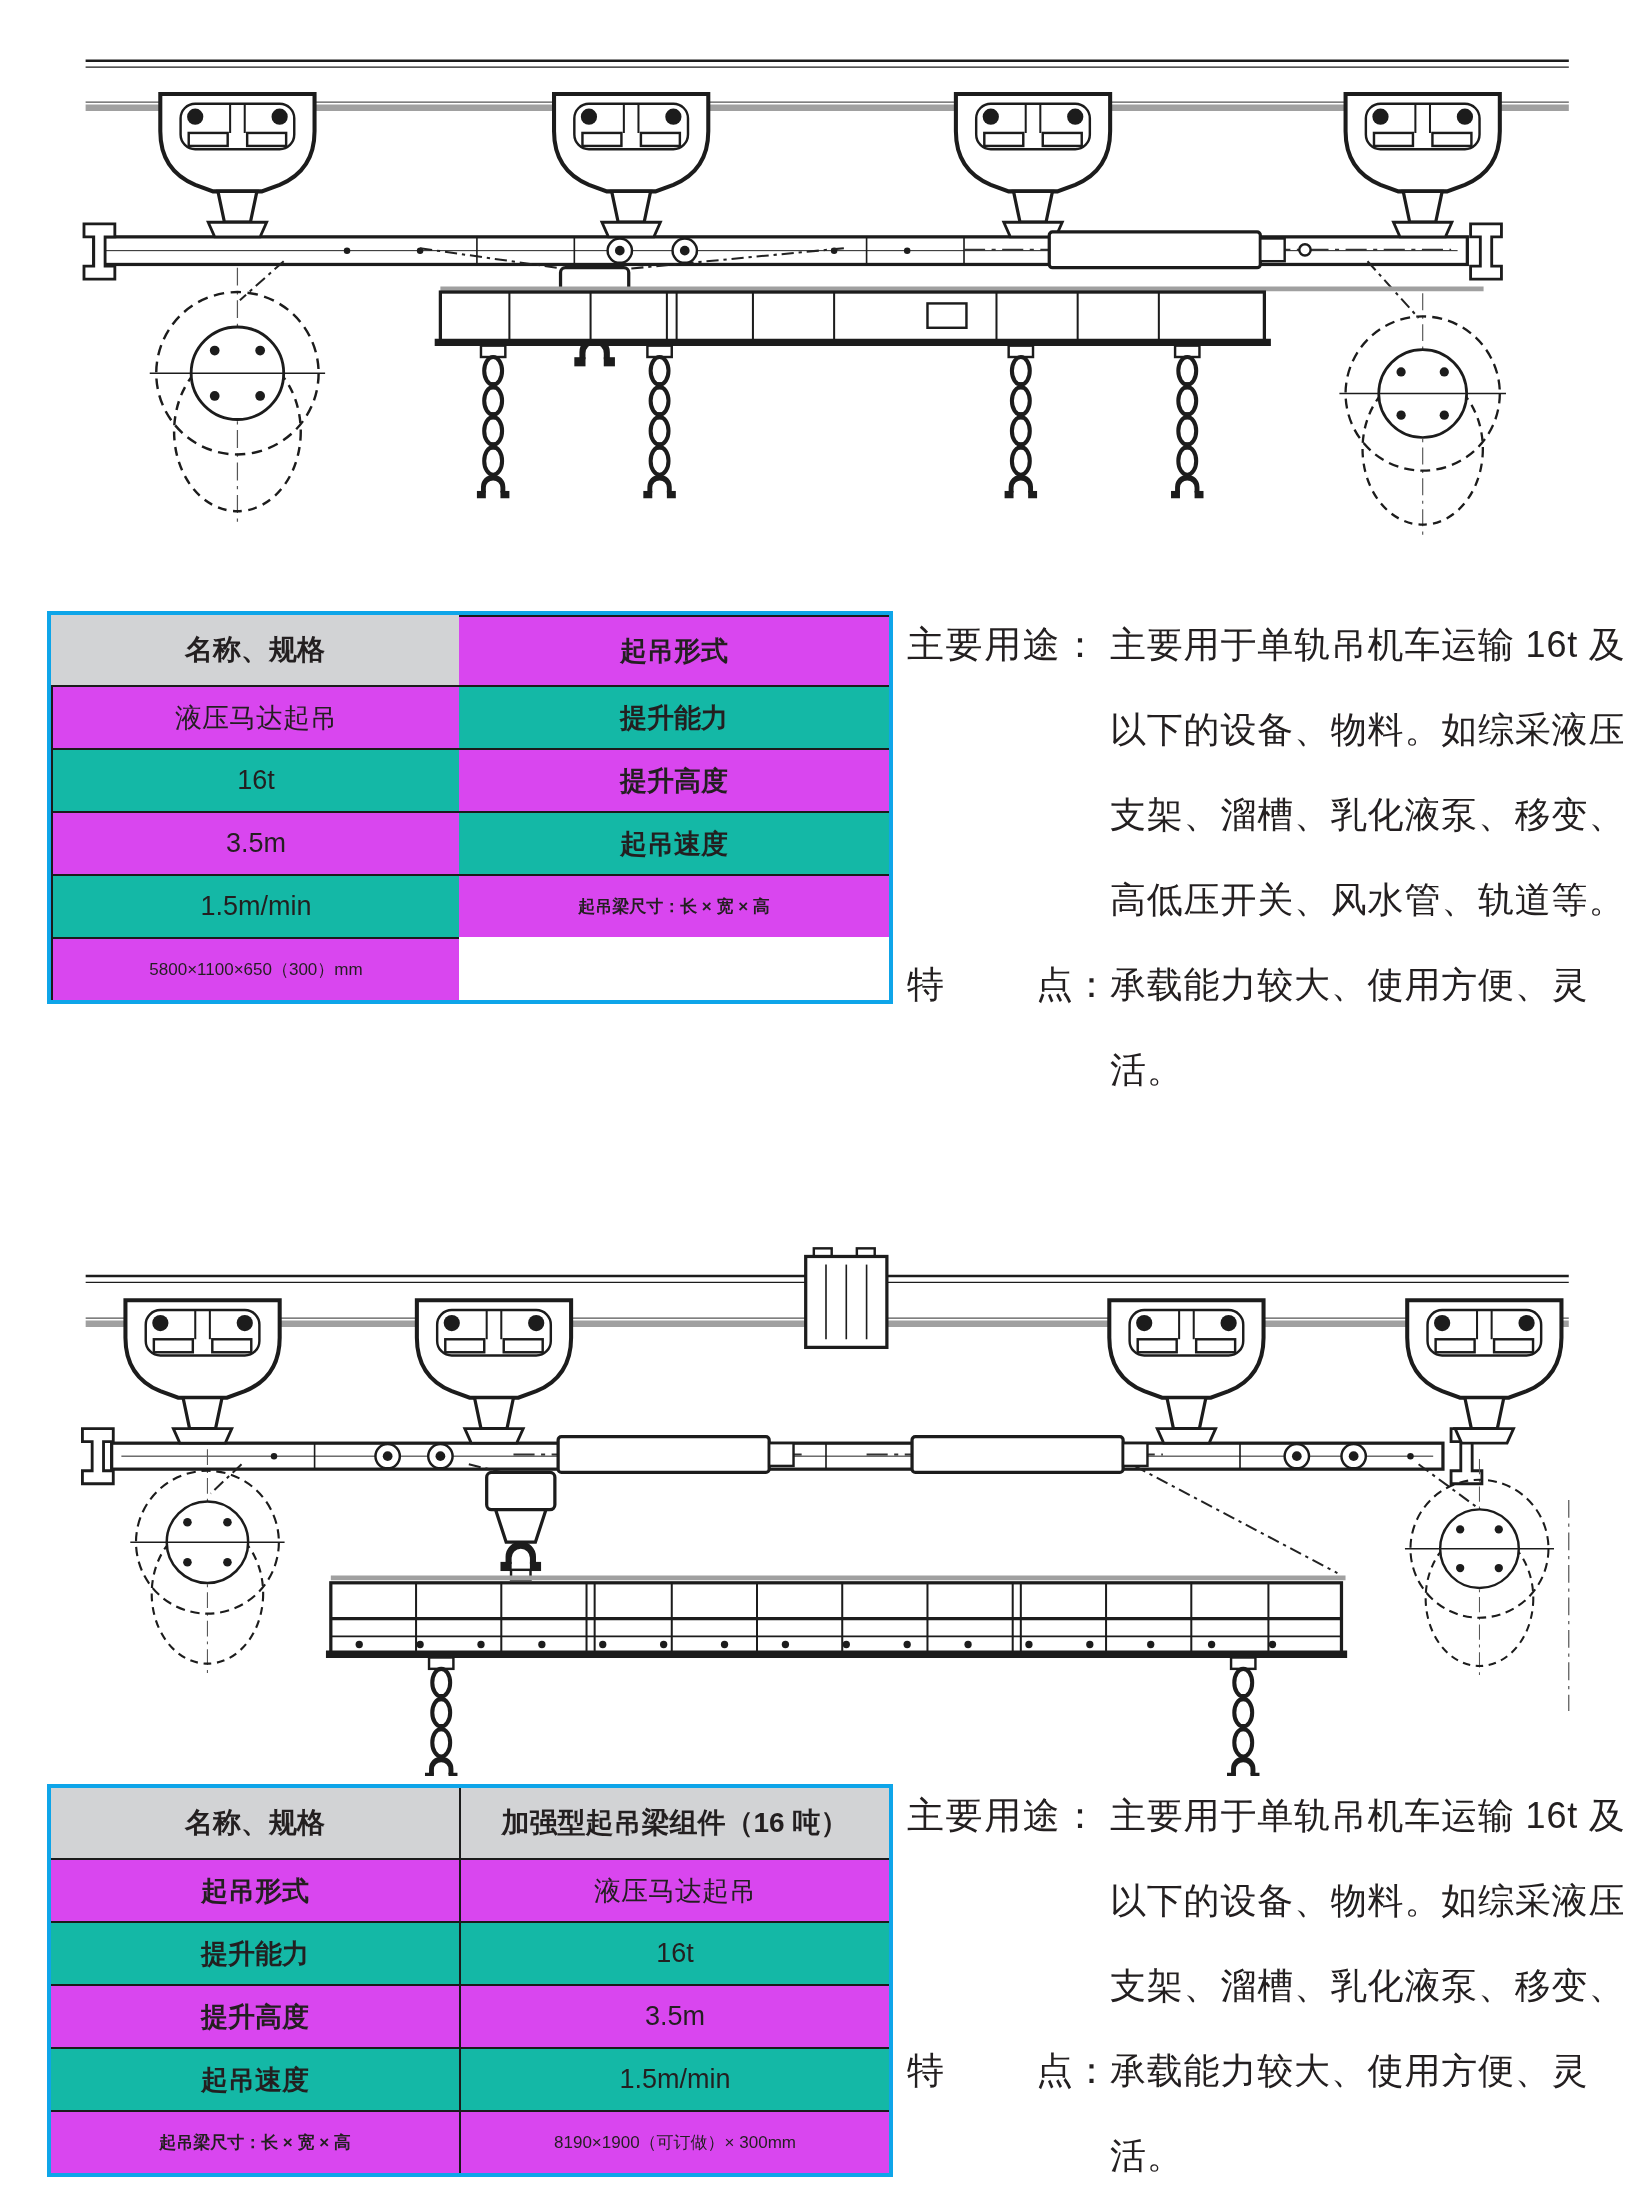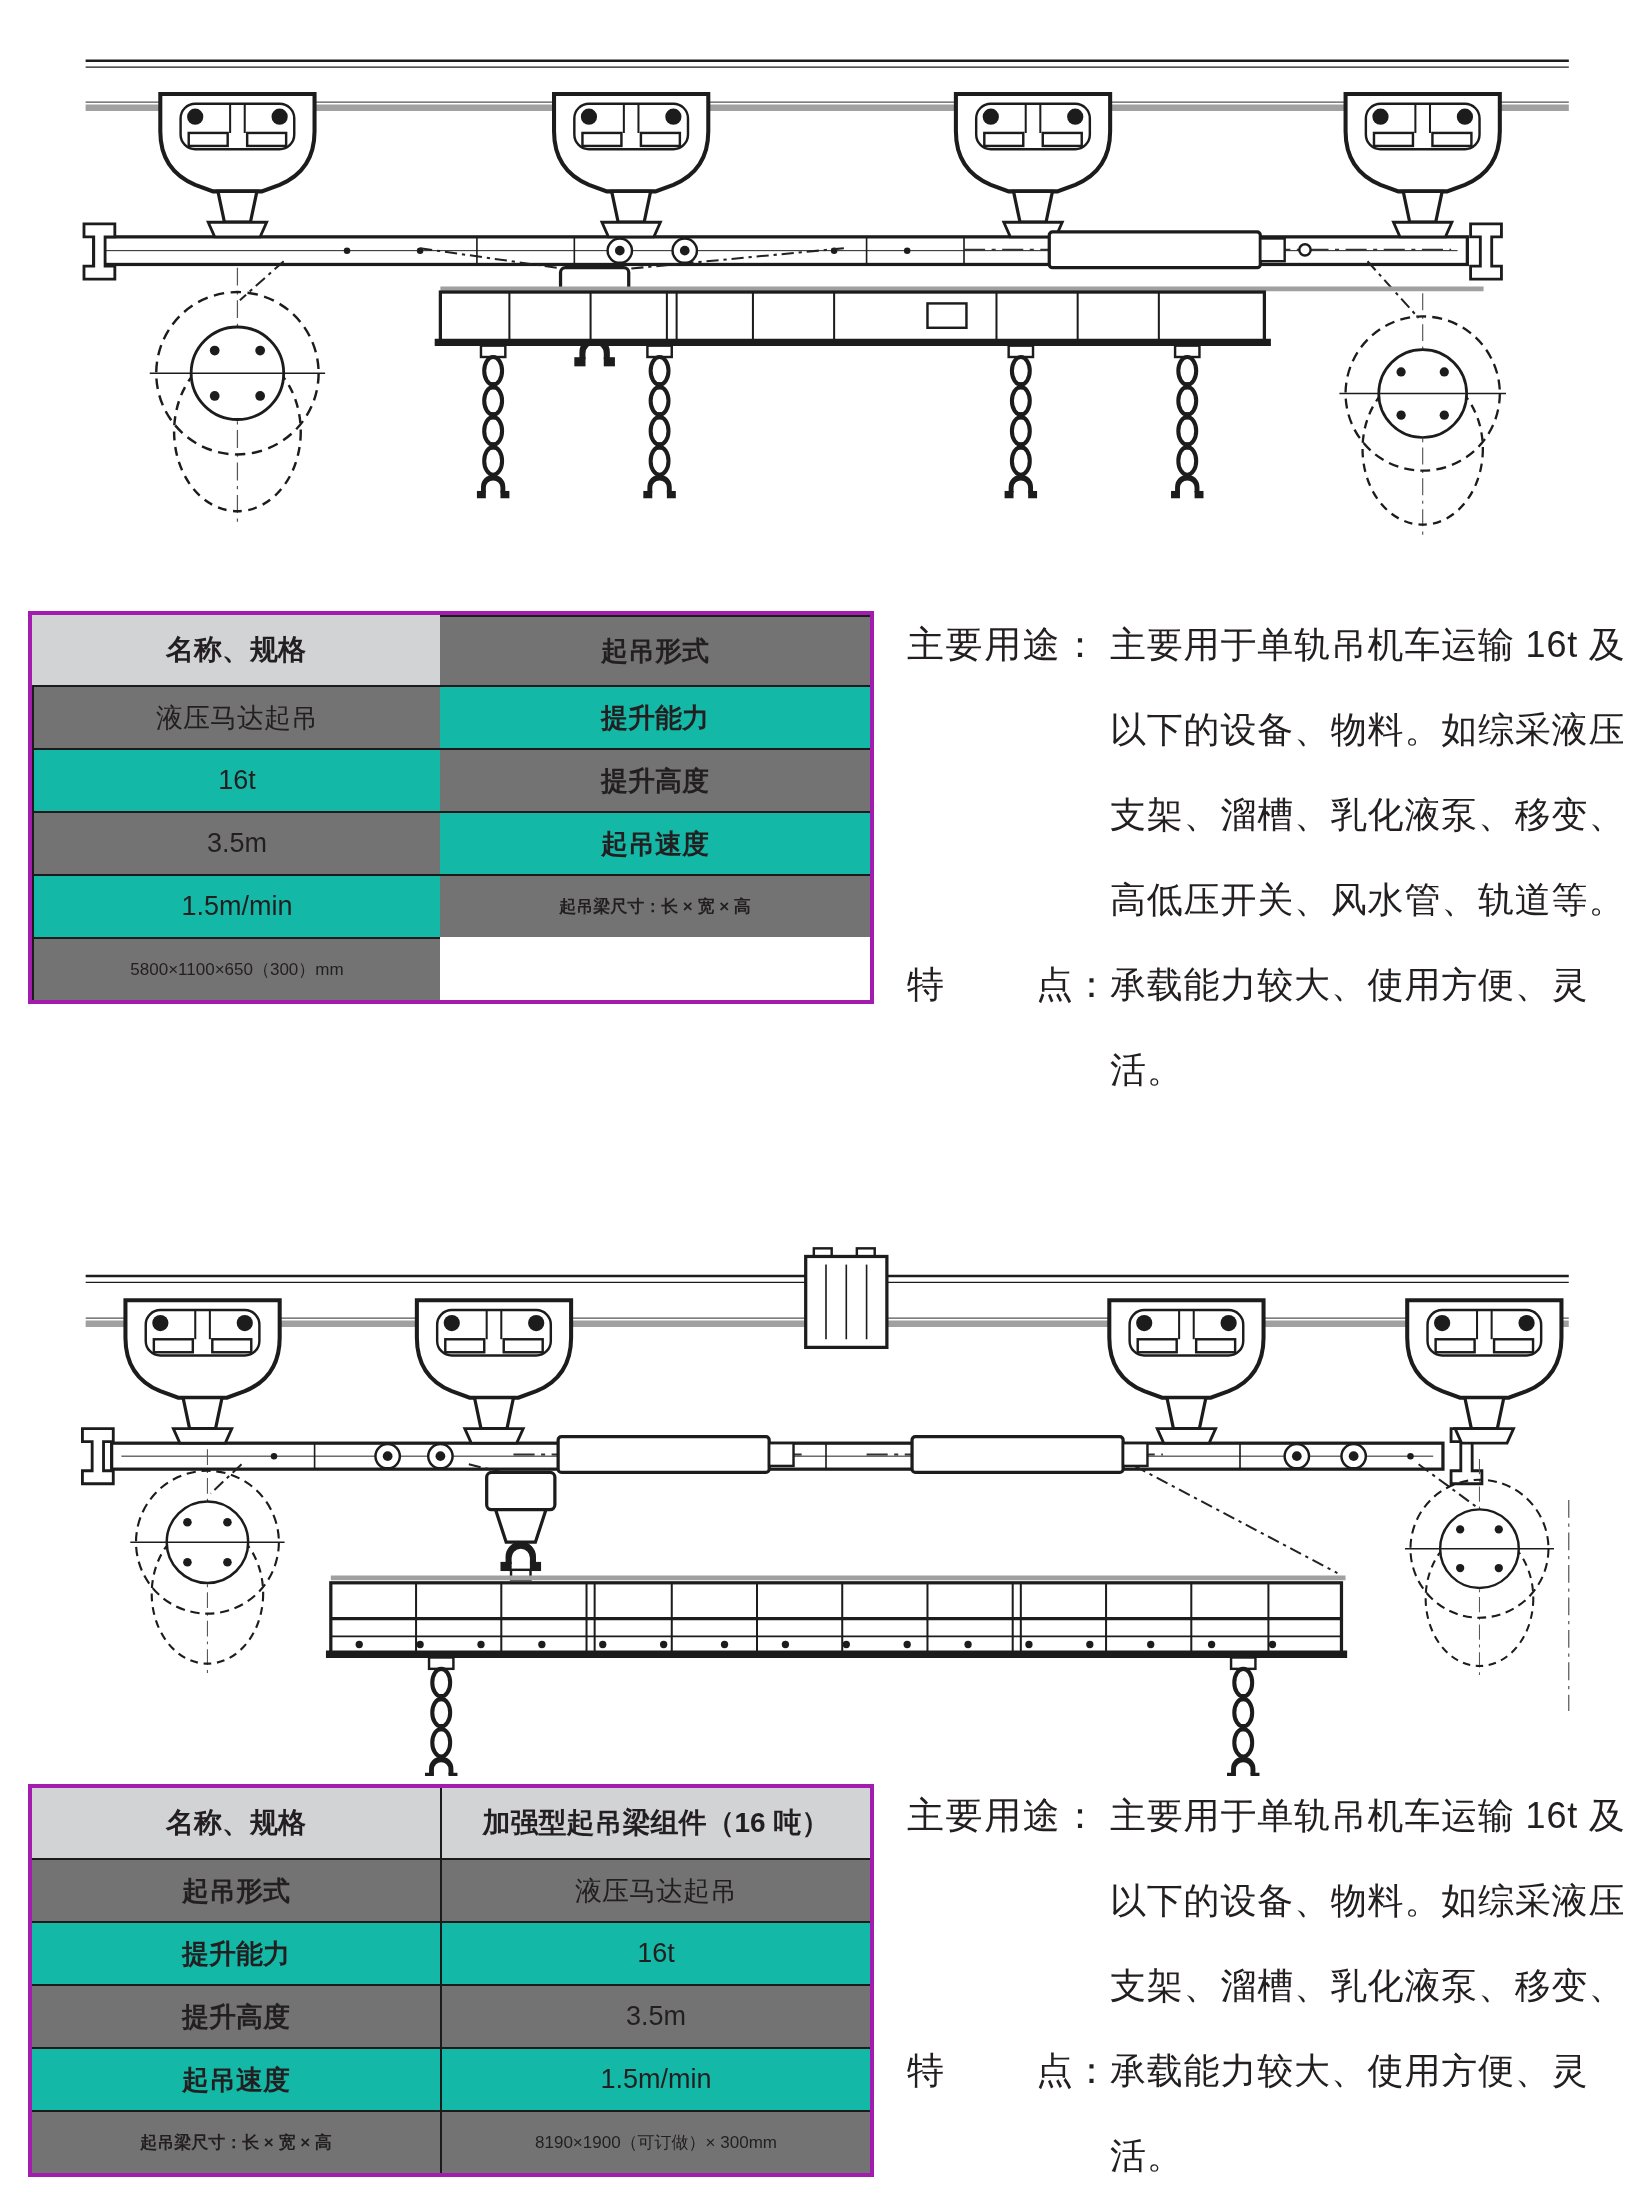--- a/index.html
+++ b/index.html
@@ -1,24 +1,24 @@
 <!DOCTYPE html>
 <html style="font-size:13px"><head>
 <meta charset="utf-8">
 <style>
   html,body{margin:0;padding:0;background:#fff;}
   .page{position:relative;width:1651px;height:2205px;background:#ffffff;overflow:hidden;
         font-family:"Liberation Sans","DejaVu Sans",sans-serif;color:#231f20;}
   svg.drawing{position:absolute;}
   
-  .spec-table{position:absolute;left:28px;width:846px;display:grid;
+  .spec-table{position:absolute;left:47px;width:846px;display:grid;
               grid-template-columns:408px 1fr;grid-template-rows:70px repeat(5,63px);
-              border:4px solid #a21caf;background:#fff;box-sizing:border-box;}
+              border:4px solid #0ea5e9;background:#fff;box-sizing:border-box;}
   .cell{display:flex;align-items:center;justify-content:center;font-size:27px;
-        box-sizing:border-box;border-top:2.4px solid #1b1b1b;background:#737373;text-align:center;}
+        box-sizing:border-box;border-top:2.4px solid #1b1b1b;background:#d946ef;text-align:center;}
   .cell.c2{border-left:2.4px solid #1b1b1b;}
   .cell.head{border-top:none;background:#d2d3d5;font-weight:bold;font-size:28px;}
   .cell.c1{font-weight:bold;}
   .cell.alt{background:#14b8a6;}
   .cell.small{font-size:17px;letter-spacing:0;}
   .cell.val{font-weight:normal;}
   
   .textblock{position:absolute;left:907px;width:735px;font-size:36px;line-height:85px;}
   .tb-row{display:flex;}
   .tb-label{flex:none;width:203px;font-weight:normal;font-size:37px;letter-spacing:1.6px;}

